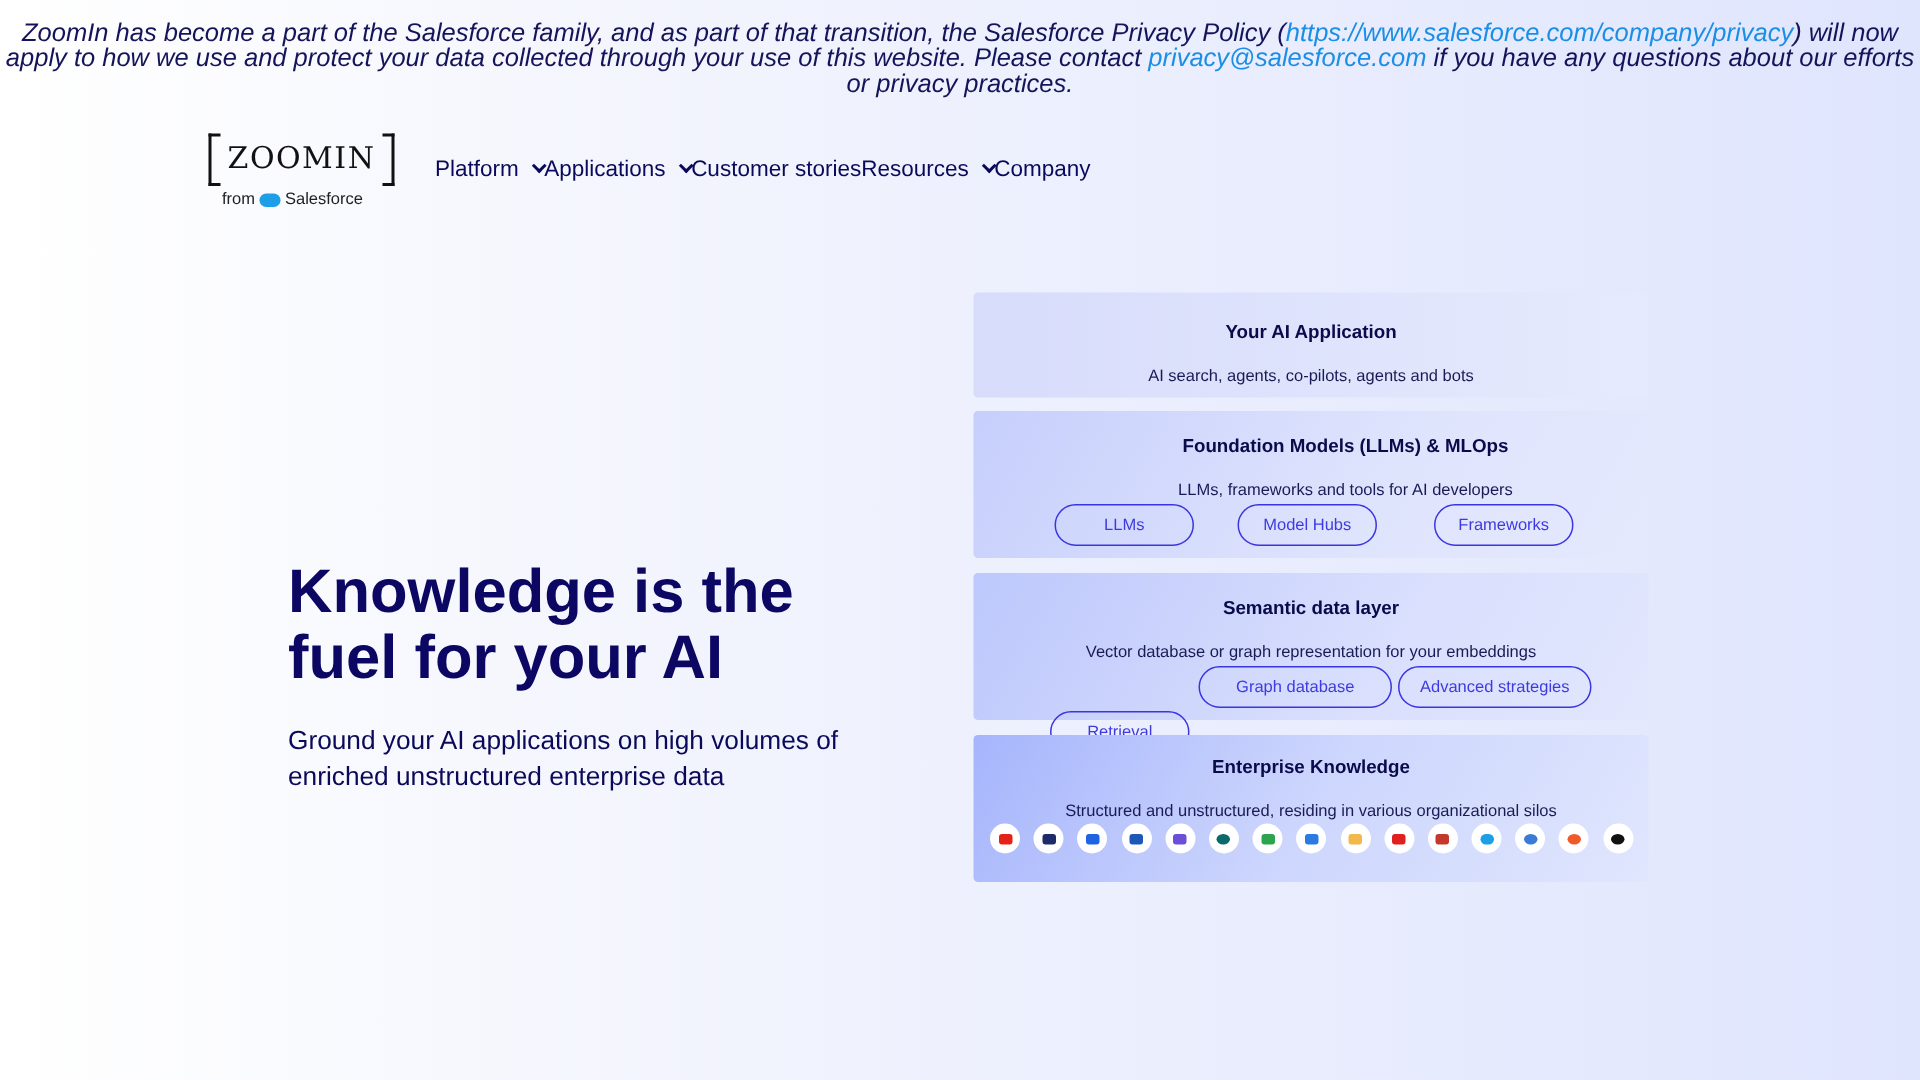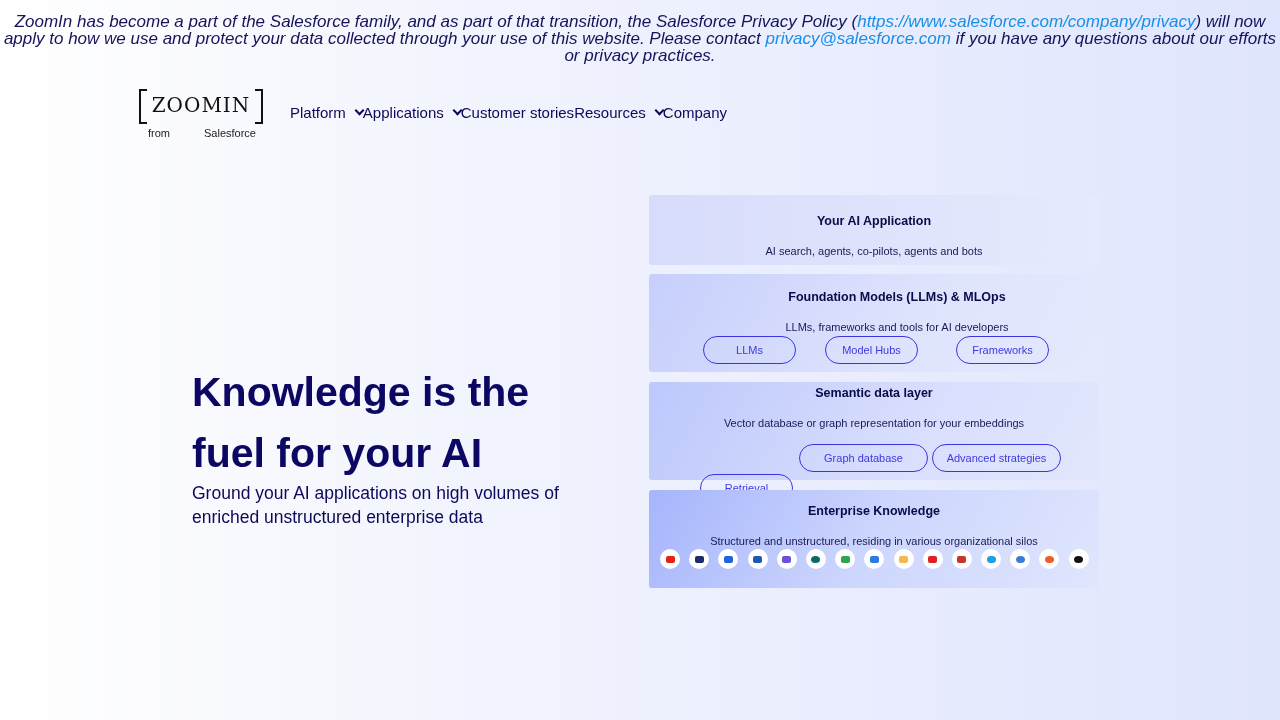--- a/index.html
+++ b/index.html
@@ -21,36 +21,36 @@
     width: 124px; height: 33px; position: relative;
     font-family: "DejaVu Serif", serif; font-size: 20px; letter-spacing: 1px;
     color: #111; text-align: center; line-height: 33px;
   }
   .logo-box:before, .logo-box:after {
     content: ""; position: absolute; top: 0; width: 6px; height: 31px;
     border: 2px solid #111;
   }
   .logo-box:before { left: 0; border-right: none; }
   .logo-box:after { right: 0; border-left: none; }
-  .logo-sub { font-size: 11px; color: #222; margin-top: 5px; margin-left: 9px; display: flex; align-items: center; gap: 17px; }
+  .logo-sub { font-size: 11px; color: #222; margin-top: 5px; margin-left: 9px; display: flex; align-items: center; gap: 3px; }
   .sf-cloud { width: 14px; height: 9px; background: #1d9ee6; border-radius: 6px; display: inline-block; }
   .nav { position: absolute; top: 104px; left: 290px; display: flex; font-size: 15px; color: #0b0a5a; }
   .nav-item { display: flex; align-items: center; gap: 6px; cursor: pointer; }
   .chev { width: 7px; height: 7px; border-right: 2px solid #0b0a5a; border-bottom: 2px solid #0b0a5a; transform: rotate(45deg); margin-top: -4px; margin-left: 4px; }
-  .hero-title { position: absolute; left: 192px; top: 362px; font-size: 41px; font-weight: bold; line-height: 61px; color: #0b0763; width: 400px; }
+  .hero-title { position: absolute; left: 192px; top: 372px; font-size: 41px; font-weight: bold; line-height: 44px; color: #0b0763; width: 400px; }
   .hero-sub { position: absolute; left: 192px; top: 481px; font-size: 17.5px; line-height: 24px; color: #0b0a5a; width: 400px; }
   .stack { position: absolute; left: 649px; width: 450px; }
   .layer {
     position: absolute; left: 0; width: 450px; border-radius: 3px; text-align: center;
   }
   .layer h3 { font-size: 12.5px; font-weight: bold; color: #0b0a4a; }
   .layer p { font-size: 11px; color: #1a1a55; margin-top: 17px; }
   .l1 { top: 195px; height: 70px; background: linear-gradient(90deg,#d7dcfb,#e6eafd); padding-top: 19px; }
   .l2 { top: 274px; height: 98px; background: linear-gradient(120deg,#c6cffc,#dfe4fd 60%,#e5e9fd); padding-top: 16px; padding-left: 46px; }
-  .l3 { top: 382px; height: 98px; background: linear-gradient(120deg,#bdc8fc,#d9dffd 60%,#e2e7fd); padding-top: 4px; }
+  .l3 { top: 382px; height: 98px; background: linear-gradient(120deg,#bdc8fc,#d9dffd 60%,#e2e7fd); padding-top: 16px; }
   .l4 { top: 490px; height: 98px; background: linear-gradient(120deg,#a6b5fc,#cdd6fd 50%,#e0e6fd); padding-top: 14px; }
   .pill {
     position: absolute; height: 28px; border: 1.5px solid #3a35e0; border-radius: 14px;
     font-size: 11px; color: #3d3ae0; display: flex; align-items: center; justify-content: center;
   }
   .icons { position: absolute; top: 59px; left: 11px; display: flex; gap: 9.2px; }
   .ic { width: 20px; height: 20px; border-radius: 50%; background: #fff; display: flex; align-items: center; justify-content: center; }
   .ic i { display: block; width: 9px; height: 7px; border-radius: 2px; }
 </style>
 </head>

